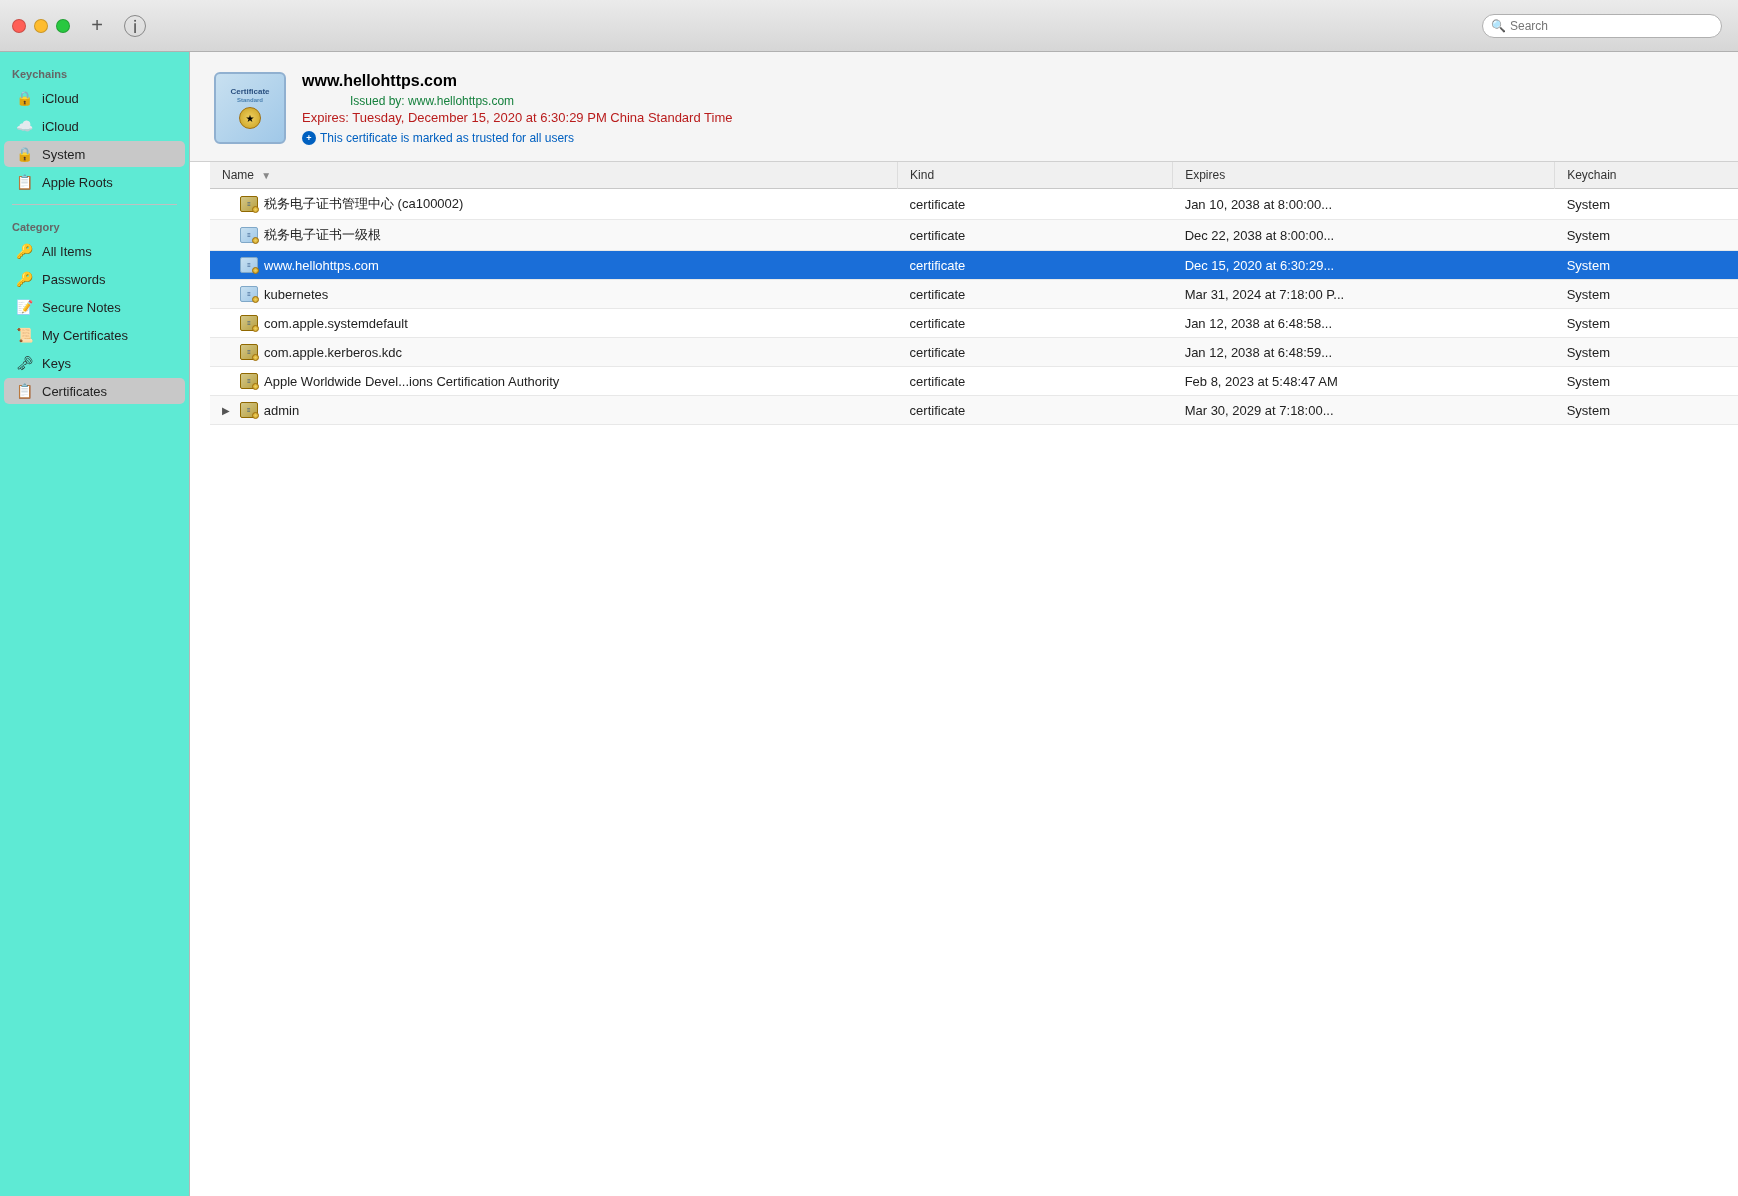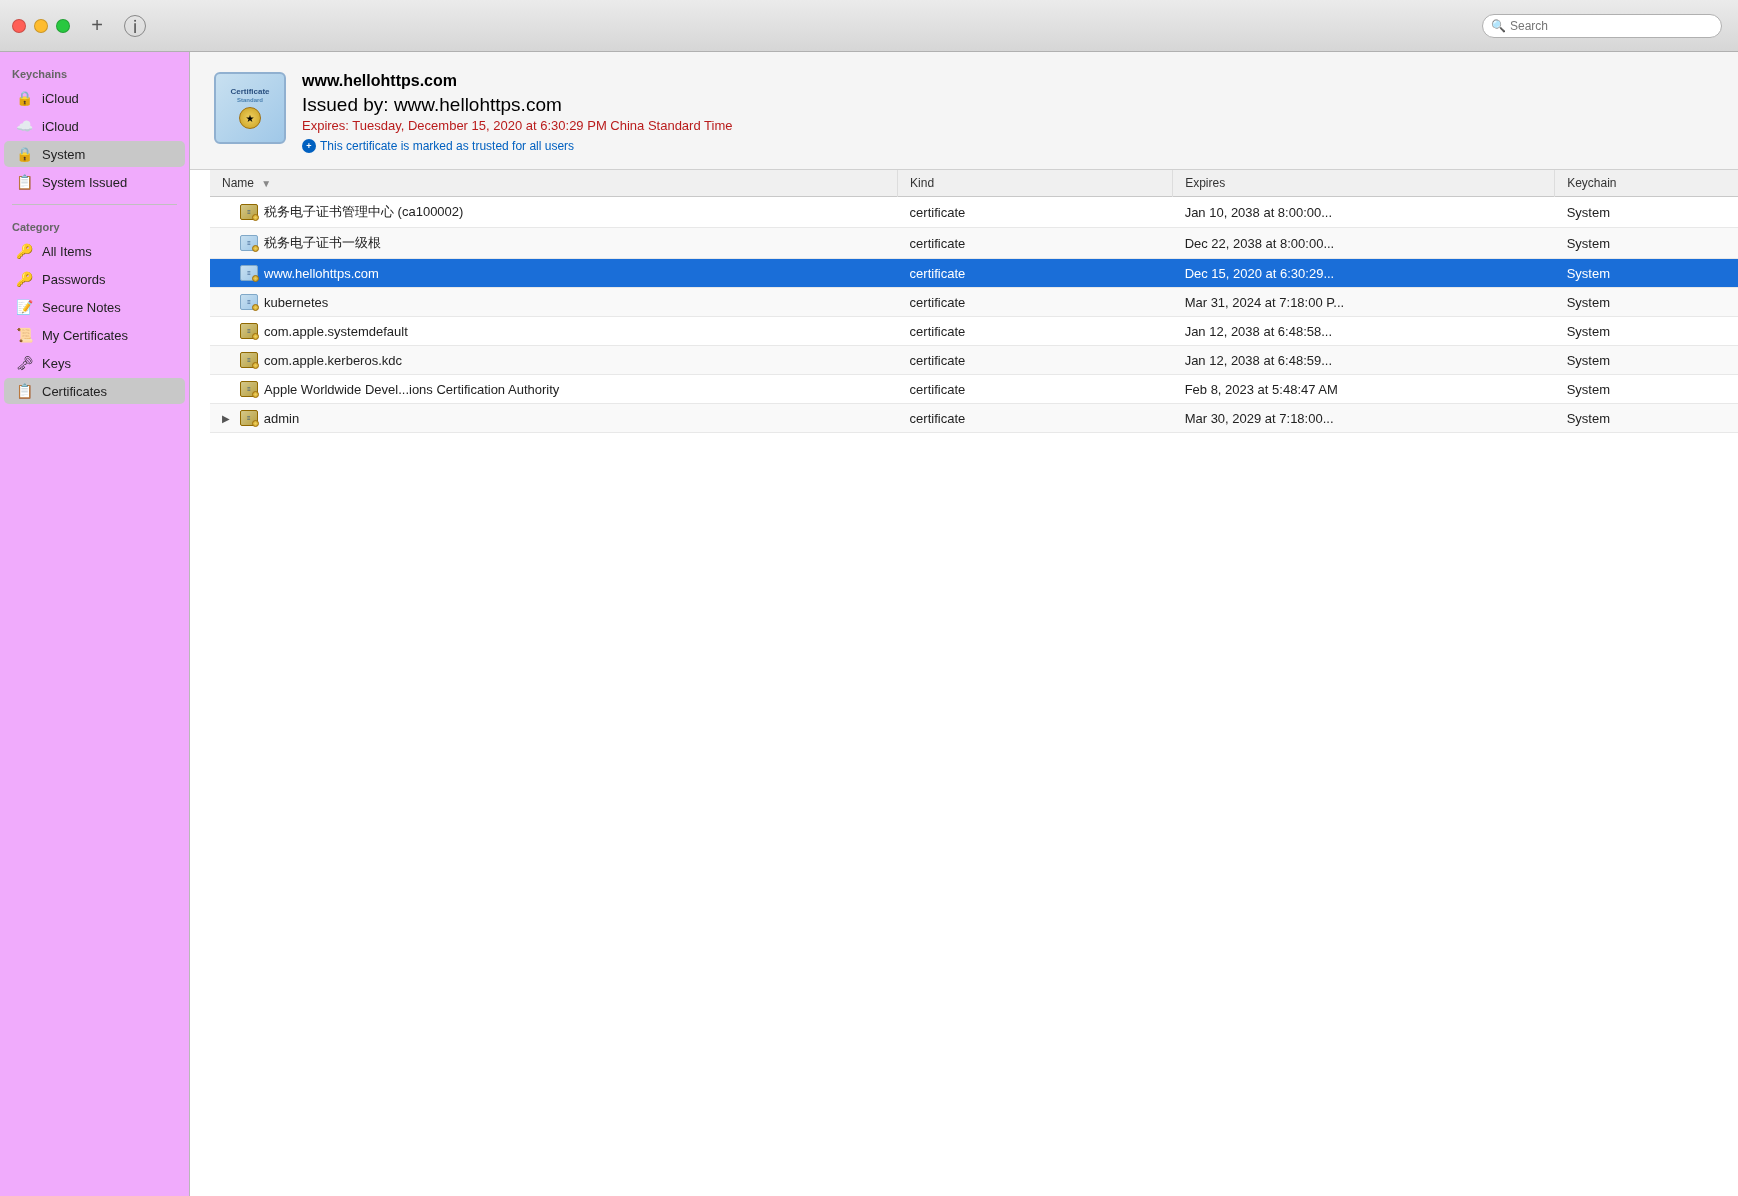--- a/index.html
+++ b/index.html
@@ -79,21 +79,21 @@
 
     
     .main-container {
       display: flex;
       height: calc(1196px - 52px);
     }
 
     
     .sidebar {
       width: 190px;
-      background: #f0abfc;
+      background: #5eead4;
       border-right: 1px solid #b8b8b8;
       display: flex;
       flex-direction: column;
       padding-top: 8px;
       height: 100%;
       overflow-y: auto;
     }
     .sidebar-section-label {
       font-size: 11px;
       font-weight: 600;
@@ -180,21 +180,21 @@
       justify-content: center;
       font-size: 10px;
     }
     .cert-info { flex: 1; }
     .cert-title {
       font-size: 16px;
       font-weight: 600;
       color: #000;
       margin-bottom: 4px;
     }
-    .cert-issued { font-size: 19px; color: #000000; margin-bottom: 2px; }
+    .cert-issued { font-size: 12px; color: #15803d; margin-bottom: 2px; margin-left: 48px; }
     .cert-expires { font-size: 13px; color: #b91c1c; margin-bottom: 6px; }
     .cert-trusted {
       display: flex;
       align-items: center;
       gap: 4px;
       font-size: 12px;
       color: #0060c0;
     }
     .trusted-icon {
       width: 14px;
@@ -321,21 +321,21 @@
     <div class="sidebar-item">
       <div class="sidebar-item-icon">☁️</div>
       <span>iCloud</span>
     </div>
     <div class="sidebar-item active">
       <div class="sidebar-item-icon">🔒</div>
       <span>System</span>
     </div>
     <div class="sidebar-item">
       <div class="sidebar-item-icon">📋</div>
-      <span>System Issued</span>
+      <span>Apple Roots</span>
     </div>
 
     <div class="sidebar-divider"></div>
     <div class="sidebar-section-label">Category</div>
 
     <div class="sidebar-item">
       <div class="sidebar-item-icon">🔑</div>
       <span>All Items</span>
     </div>
     <div class="sidebar-item">

